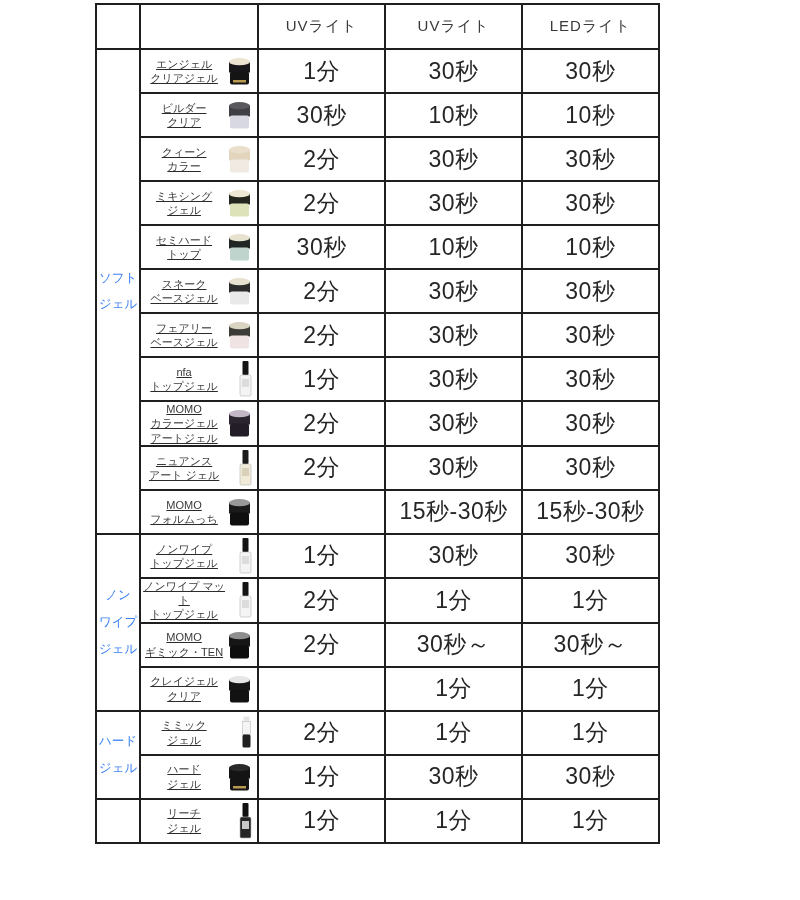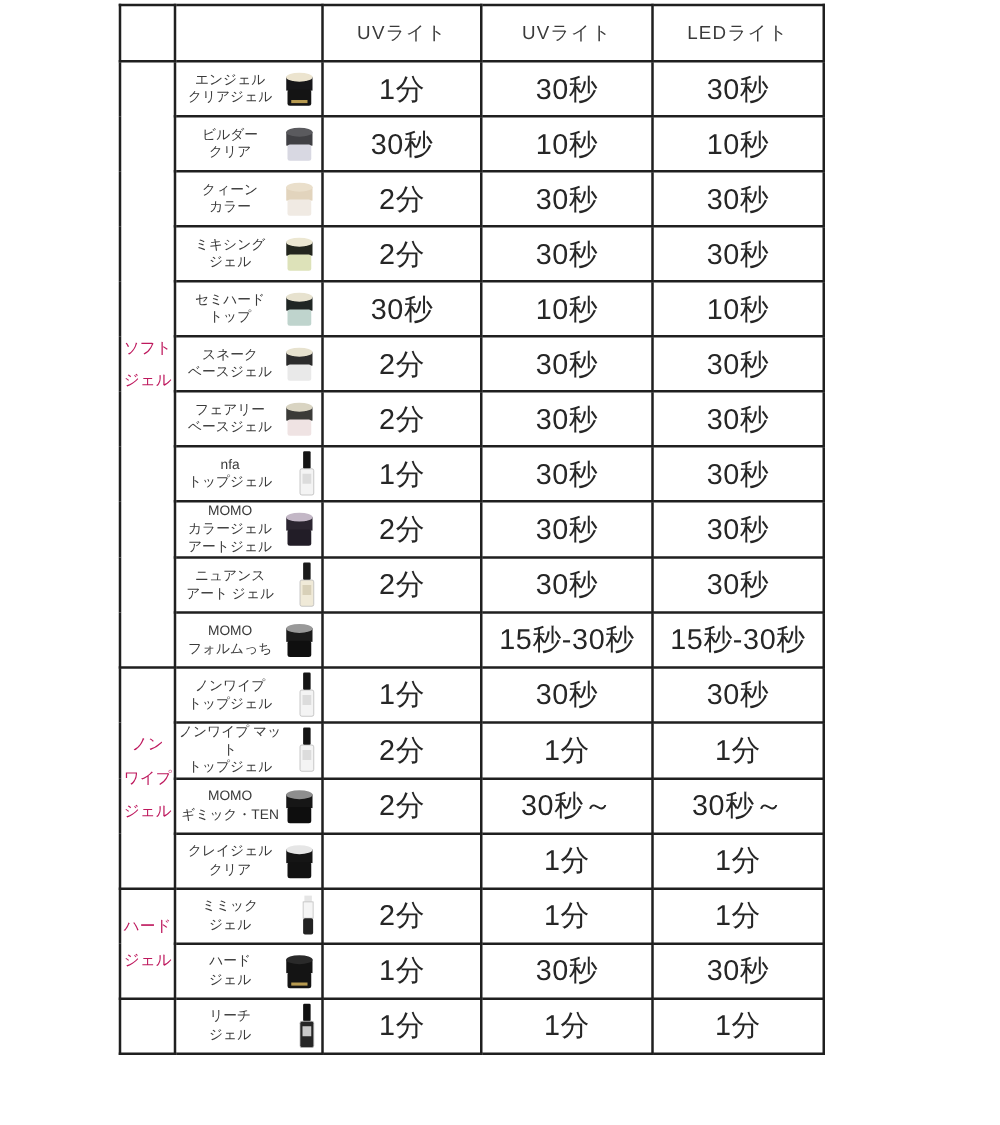--- a/index.html
+++ b/index.html
@@ -17,24 +17,24 @@
   .gel-table th,.gel-table td{
     border:2px solid #1f1f1f;
     padding:0;
     text-align:center;vertical-align:middle;
     overflow:hidden;
   }
   thead tr{height:45px;}
   tbody tr{height:44px;}
   th.h-light{font-weight:400;font-size:15px;color:#3a3a3a;letter-spacing:1px;}
   td.group-cell{
-    font-size:12.5px;color:#be185d;line-height:2.15;
+    font-size:12.5px;color:#3b82f6;line-height:2.15;
     background:#fff;
   }
-  td.name-cell{position:relative;}
+  td.name-cell{position:relative;text-decoration:underline;}
   .name-text{
     font-size:11px;color:#3a3a3a;line-height:1.3;
     padding-right:30px;display:block;
   }
   .prod-icon{
     position:absolute;right:3px;top:50%;transform:translateY(-50%);
     line-height:0;
   }
   td.time-cell{
     font-size:23px;color:#262626;font-weight:400;letter-spacing:0.5px;

